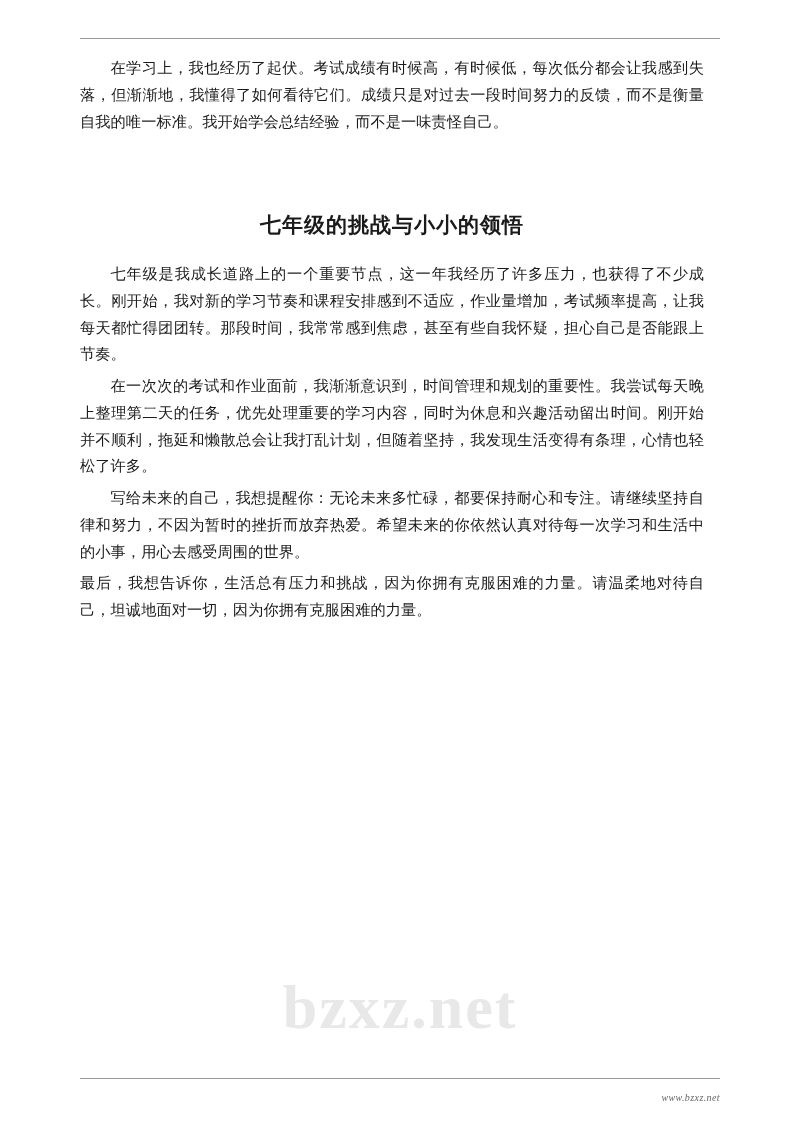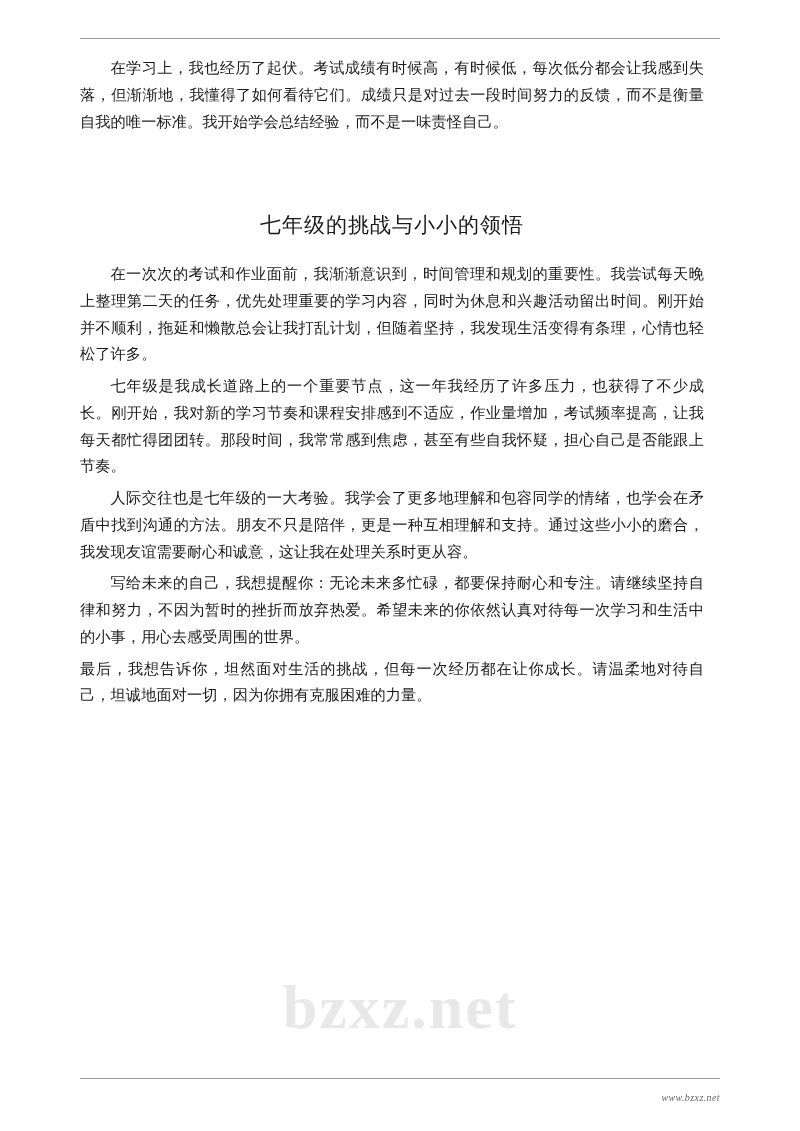--- a/index.html
+++ b/index.html
@@ -45,21 +45,21 @@
     text-justify: inter-ideograph;
     letter-spacing: 0.1px;
   }
   p.indent { text-indent: 2em; }
 
   .section-gap { height: 70px; }
 
   h1.doc-title {
     margin: 0 0 22px 0;
     font-size: 21px;
-    font-weight: normal;
+    font-weight: bold;
     text-align: center;
     letter-spacing: 1px;
     font-family: "Liberation Serif", "DejaVu Serif", serif;
   }
 
   .body-two p {
     margin: 0 0 5px 0;
     line-height: 1.76;
   }
 
@@ -99,25 +99,24 @@
 
     <div>
       <p class="indent">在学习上，我也经历了起伏。考试成绩有时候高，有时候低，每次低分都会让我感到失落，但渐渐地，我懂得了如何看待它们。成绩只是对过去一段时间努力的反馈，而不是衡量自我的唯一标准。我开始学会总结经验，而不是一味责怪自己。</p>
     </div>
 
     <div class="section-gap"></div>
 
     <div>
       <h1 class="doc-title">七年级的挑战与小小的领悟</h1>
       <div class="body-two">
+        <p class="indent">七年级是我成长道路上的一个重要节点，这一年我经历了许多压力，也获得了不少成长。刚开始，我对新的学习节奏和课程安排感到不适应，作业量增加，考试频率提高，让我每天都忙得团团转。那段时间，我常常感到焦虑，甚至有些自我怀疑，担心自己是否能跟上节奏。</p>
         <p class="indent">在一次次的考试和作业面前，我渐渐意识到，时间管理和规划的重要性。我尝试每天晚上整理第二天的任务，优先处理重要的学习内容，同时为休息和兴趣活动留出时间。刚开始并不顺利，拖延和懒散总会让我打乱计划，但随着坚持，我发现生活变得有条理，心情也轻松了许多。</p>
-        <p class="indent">七年级是我成长道路上的一个重要节点，这一年我经历了许多压力，也获得了不少成长。刚开始，我对新的学习节奏和课程安排感到不适应，作业量增加，考试频率提高，让我每天都忙得团团转。那段时间，我常常感到焦虑，甚至有些自我怀疑，担心自己是否能跟上节奏。</p>
-        <p class="indent">人际交往也是七年级的一大考验。我学会了更多地理解和包容同学的情绪，也学会在矛盾中找到沟通的方法。朋友不只是陪伴，更是一种互相理解和支持。通过这些小小的磨合，我发现友谊需要耐心和诚意，这让我在处理关系时更从容。</p>
         <p class="indent">写给未来的自己，我想提醒你：无论未来多忙碌，都要保持耐心和专注。请继续坚持自律和努力，不因为暂时的挫折而放弃热爱。希望未来的你依然认真对待每一次学习和生活中的小事，用心去感受周围的世界。</p>
-        <p>最后，我想告诉你，坦然面对生活的挑战，但每一次经历都在让你成长。请温柔地对待自己，坦诚地面对一切，因为你拥有克服困难的力量。</p>
+        <p>最后，我想告诉你，生活总有压力和挑战，因为你拥有克服困难的力量。请温柔地对待自己，坦诚地面对一切，因为你拥有克服困难的力量。</p>
       </div>
     </div>
 
   </div>
 
   <div class="watermark">bzxz.net</div>
 
   <div class="rule bottom"></div>
   <div class="footer-url">www.bzxz.net</div>
 

